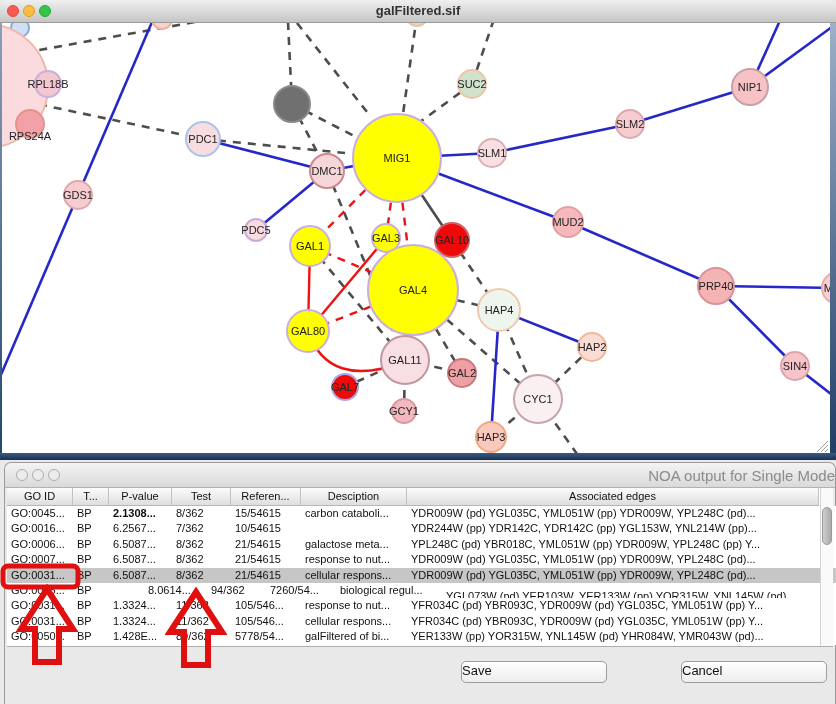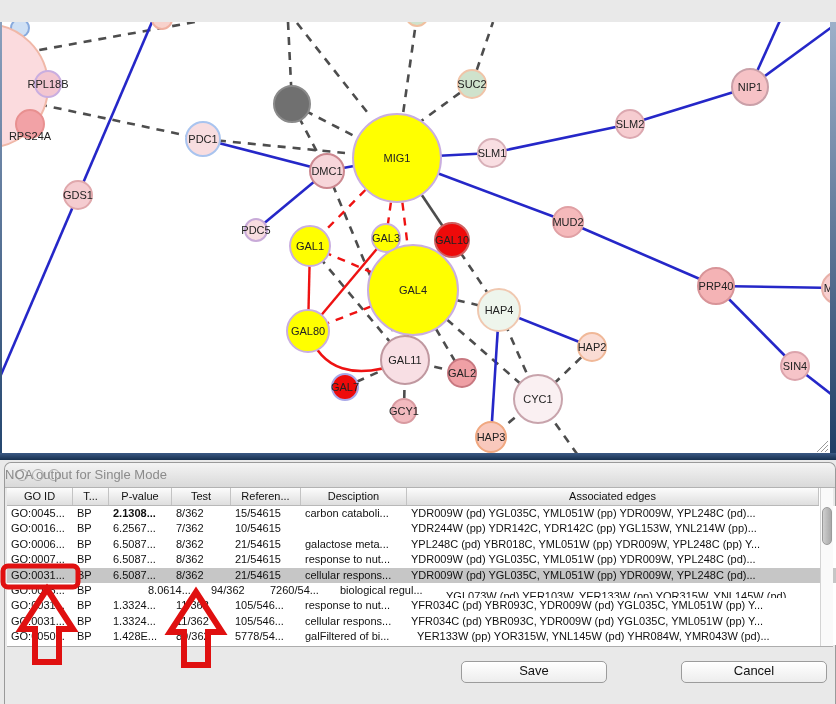--- a/index.html
+++ b/index.html
@@ -33,22 +33,22 @@
   .node-label{font-family:"Liberation Sans",sans-serif;font-size:11px;fill:#222;
               text-anchor:middle;}
 
   
   #noa-window{position:absolute;left:4px;top:462px;width:832px;height:242px;
               background:#e9e9e9;border:1px solid #9a9a9a;border-bottom:none;
               border-radius:7px 7px 0 0;box-sizing:border-box;}
   #noa-titlebar{position:absolute;left:0;top:0;right:0;height:24px;
                 background:linear-gradient(#f4f4f4,#d9d9d9);
                 border-bottom:1px solid #b2b2b2;border-radius:7px 7px 0 0;}
-  #noa-title{position:absolute;left:0;right:0;top:4px;text-align:left;
-             font-size:13px;color:#8b8b8b;}
+  #noa-title{position:absolute;left:0;right:0;top:4px;text-align:right;
+             font-size:15px;color:#8b8b8b;}
   .tl-gray{background:#ececec;border:1.5px solid #ababab;}
   
   #noa-table{position:absolute;left:2px;top:25px;width:826px;height:158px;background:#ffffff;
              border-bottom:1px solid #adadad;}
   #noa-header{position:absolute;left:0;top:0;height:17px;display:flex;
               background:linear-gradient(#fcfcfc,#dedede);border-bottom:1px solid #b8b8b8;justify-content:flex-end;}
   .hcell{box-sizing:border-box;border-right:1px solid #c3c3c3;font-size:11px;color:#111;
          text-align:center;line-height:16px;overflow:hidden;white-space:nowrap;}
   #noa-rows{position:absolute;left:0;top:18px;}
   .trow{display:flex;height:15.4px;background:#ffffff;}
@@ -56,21 +56,21 @@
   .tcell{box-sizing:border-box;font-size:11px;color:#111;line-height:15px;
          padding-left:4px;overflow:hidden;white-space:nowrap;}
   #vscroll{position:absolute;right:0;top:0;width:13px;height:158px;background:#fafafa;
            border-left:1px solid #d4d4d4;box-sizing:border-box;}
   #vthumb{position:absolute;left:1px;top:19px;width:10px;height:38px;border-radius:5px;
           background:linear-gradient(90deg,#cfcfcf,#a9a9a9);border:1px solid #9a9a9a;box-sizing:border-box;}
   
   .pushbtn{position:absolute;top:198px;width:144px;height:20px;border:1px solid #9c9c9c;
            border-radius:5px;background:linear-gradient(#ffffff,#ededed);
            font-family:"Liberation Sans",sans-serif;font-size:13px;color:#111;
-           text-align:center;line-height:18px;box-shadow:0 1px 0 rgba(255,255,255,.7) inset;}
+           line-height:18px;box-shadow:0 1px 0 rgba(255,255,255,.7) inset;}
   #btn-save{left:456px;}
   #btn-cancel{left:676px;}
 
   
   #annot-svg{position:absolute;left:0;top:0;z-index:50;pointer-events:none;}
 </style>
 </head>
 <body>
 
 <div id="screen">
@@ -193,20 +193,26 @@
         <text x="538" y="403" class="node-label">CYC1</text>
       </svg>
     <div id="net-border-left"></div>
     <div id="net-border-right"></div>
     <div id="net-border-bottom"></div>
     <svg style="position:absolute;right:6px;top:440px;" width="14" height="13">
       <line x1="1" y1="12" x2="12" y2="1" stroke="#9a9a9a" stroke-width="1"></line>
       <line x1="5" y1="12" x2="12" y2="5" stroke="#9a9a9a" stroke-width="1"></line>
       <line x1="9" y1="12" x2="12" y2="9" stroke="#9a9a9a" stroke-width="1"></line>
     </svg>
+    <div class="titlebar">
+      <span class="tl tl1" id="net-tl1" style="background: rgb(249, 90, 82); border: 1px solid rgb(221, 74, 64);"></span>
+      <span class="tl tl2" id="net-tl2" style="background: rgb(253, 189, 65); border: 1px solid rgb(222, 159, 35);"></span>
+      <span class="tl tl3" id="net-tl3" style="background: rgb(53, 198, 73); border: 1px solid rgb(40, 165, 56);"></span>
+      <div class="title-text">galFiltered.sif</div>
+    </div>
   </div>
 
   <div id="noa-window">
     <div id="noa-titlebar">
       <span class="tl tl1 tl-gray" style="left:11px;top:6px;"></span>
       <span class="tl tl2 tl-gray" style="left:27px;top:6px;"></span>
       <span class="tl tl3 tl-gray" style="left:43px;top:6px;"></span>
       <div id="noa-title">NOA output for Single Mode</div>
     </div>
 
@@ -293,21 +299,21 @@
             <div class="tcell" style="width: 106px;">cellular respons...</div>
             <div class="tcell" style="width: 412px;">YFR034C (pd) YBR093C, YDR009W (pd) YGL035C, YML051W (pp) Y...</div>
           </div>
           <div class="trow">
             <div class="tcell" style="width: 66px;">GO:0050...</div>
             <div class="tcell" style="width: 36px;">BP</div>
             <div class="tcell" style="width: 63px;">1.428E...</div>
             <div class="tcell" style="width: 59px;">80/362</div>
             <div class="tcell" style="width: 70px;">5778/54...</div>
             <div class="tcell" style="width: 106px;">galFiltered of bi...</div>
-            <div class="tcell" style="width: 412px; margin-left: 6px;">YER133W (pp) YOR315W, YNL145W (pd) YHR084W, YMR043W (pd)...</div>
+            <div class="tcell" style="width: 412px;">YER133W (pp) YOR315W, YNL145W (pd) YHR084W, YMR043W (pd)...</div>
           </div>
         </div>
       <div id="vscroll">
         <div id="vthumb"></div>
       </div>
     </div>
 
     <div class="pushbtn" id="btn-save">Save</div>
     <div class="pushbtn" id="btn-cancel">Cancel</div>
   </div>

